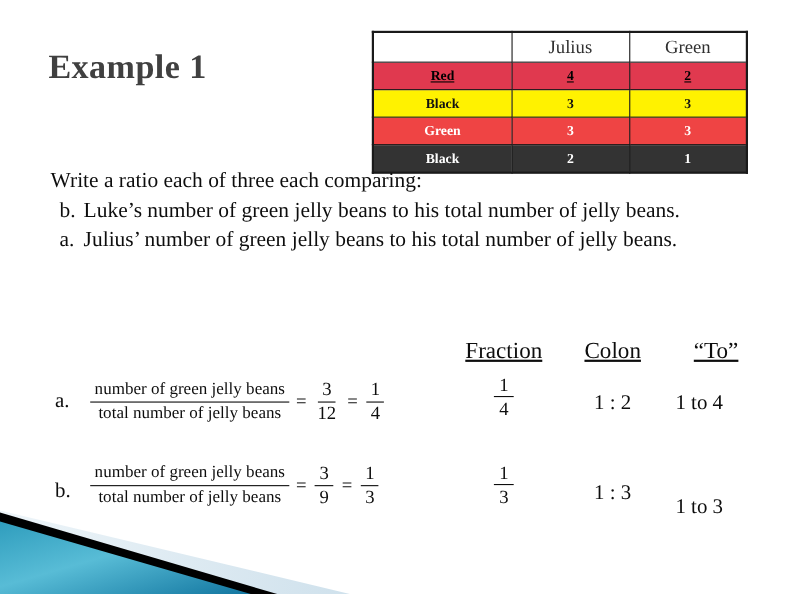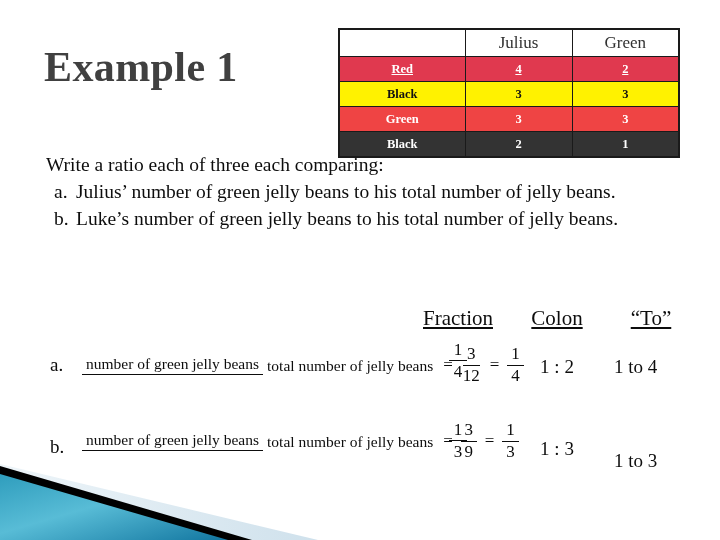--- a/index.html
+++ b/index.html
@@ -23,21 +23,21 @@
     background: #ffffff;
     overflow: hidden;
   }
 
   
   #slide-title {
     position: absolute;
     left: 44px;
     top: 44px;
     width: 280px;
-    font-size: 42px;
+    font-size: 31px;
     font-weight: bold;
     color: #404040;
     letter-spacing: 0.4px;
     line-height: 1.1;
     white-space: nowrap;
   }
 
   
   #bean-table {
     position: absolute;
@@ -61,21 +61,21 @@
   #bean-table col.c-val   { width: 107px; }
 
   #bean-table thead td {
     background: #ffffff;
     color: #303030;
     font-weight: normal;
     font-size: 17px;
     height: 24px;
   }
 
-  tr.row-red td    { background: #e0394f; color: #ffffff; text-decoration: underline; }
+  tr.row-red td    { background: #e0394f; color: #000000; text-decoration: underline; }
   tr.row-yellow td { background: #fff200; color: #111111; }
   tr.row-green td  { background: #ef4444; color: #ffffff; }
   tr.row-black td  { background: #333333; color: #ffffff; }
 
   
   #prompt {
     position: absolute;
     left: 46px;
     top: 152px;
     width: 640px;
@@ -142,21 +142,22 @@
     left: 36px;
     top: 0;
     display: flex;
     align-items: center;
     height: 62px;
     font-size: 15px;
     color: #0d0d0d;
   }
   .wordfrac {
     display: inline-flex;
-    align-items: flex-end;
+    flex-direction: column;
+    align-items: center;
     font-size: 15.5px;
     line-height: 1.18;
   }
   .wordfrac .num {
     padding: 0 4px 1px 4px;
     border-bottom: 1.4px solid #0d0d0d;
     white-space: nowrap;
   }
   .wordfrac .den {
     padding: 1px 4px 0 4px;
@@ -258,22 +259,22 @@
       <tr class="row-black">
         <td>Black</td>
         <td>2</td>
         <td>1</td>
       </tr>
     </tbody>
   </table>
 
   <div id="prompt">
     <span class="lead">Write a ratio each of three each comparing:</span>
+    <span class="item"><span class="marker">b.</span><span>Luke’s number of green jelly beans to his total number of jelly beans.</span></span>
     <span class="item"><span class="marker">a.</span><span>Julius’ number of green jelly beans to his total number of jelly beans.</span></span>
-    <span class="item"><span class="marker">b.</span><span>Luke’s number of green jelly beans to his total number of jelly beans.</span></span>
   </div>
 
   <div id="answers">
 
     <div class="col-headers">
       <div class="col-head h-fraction">Fraction</div>
       <div class="col-head h-colon">Colon</div>
       <div class="col-head h-to">“To”</div>
     </div>
 

